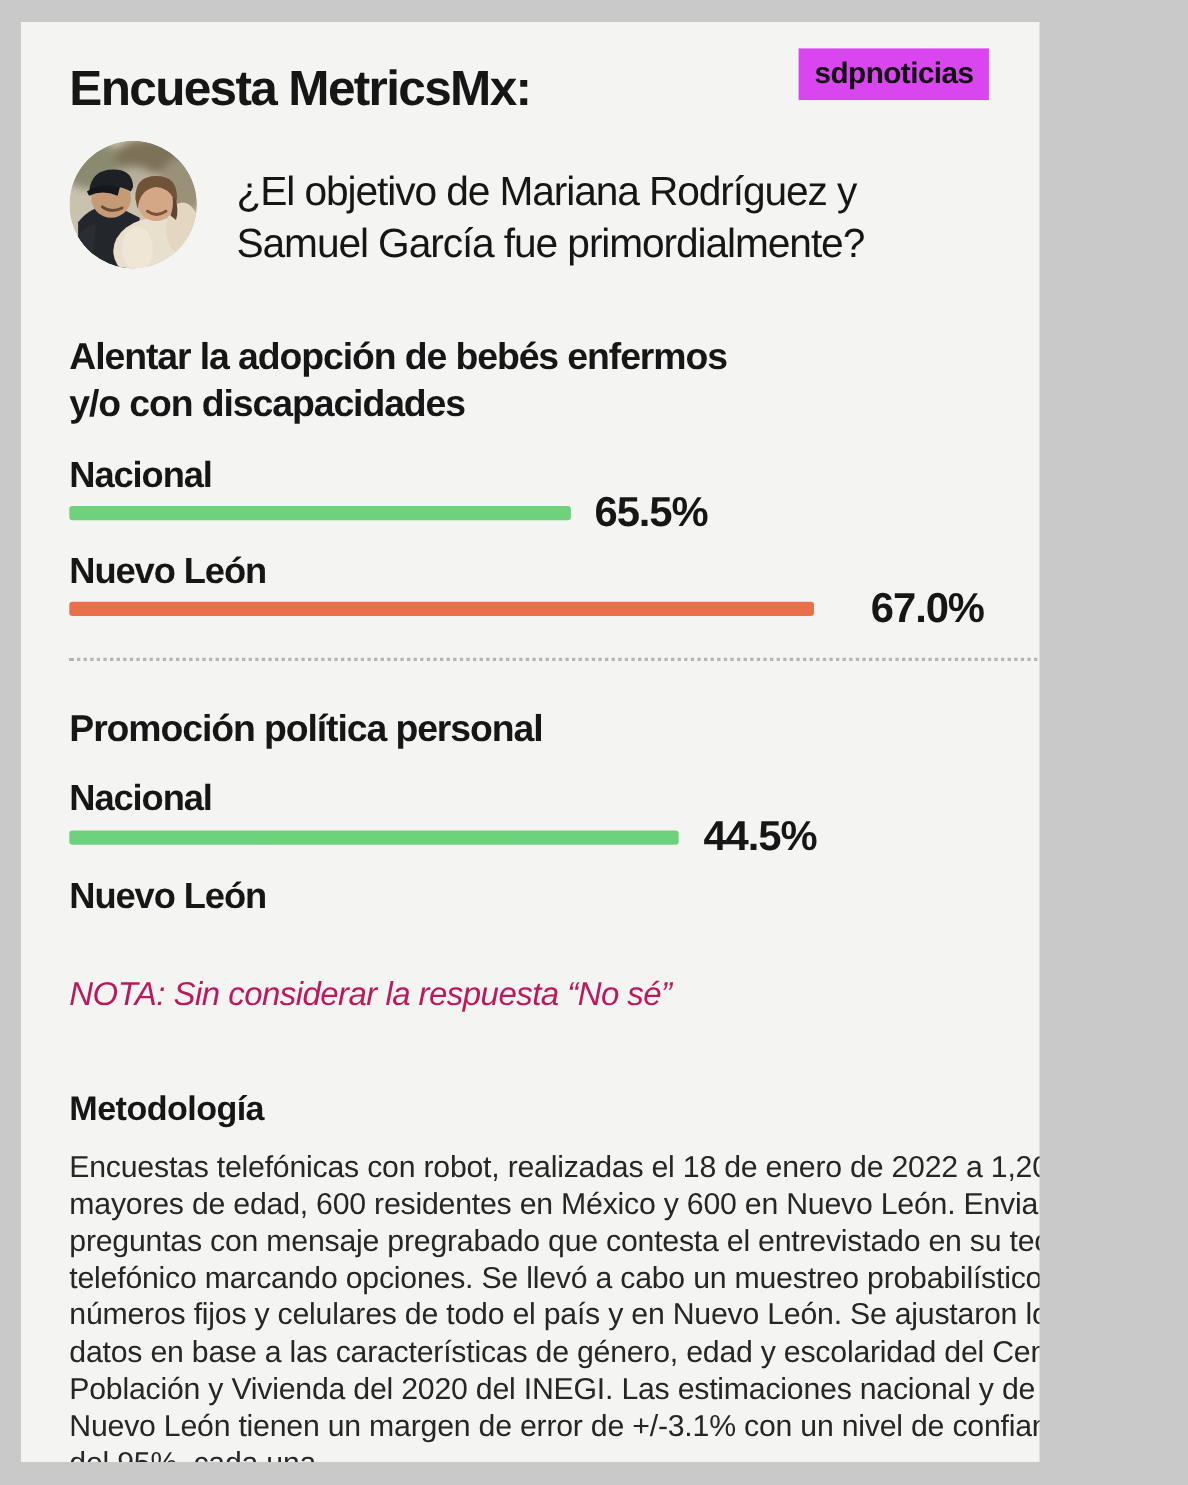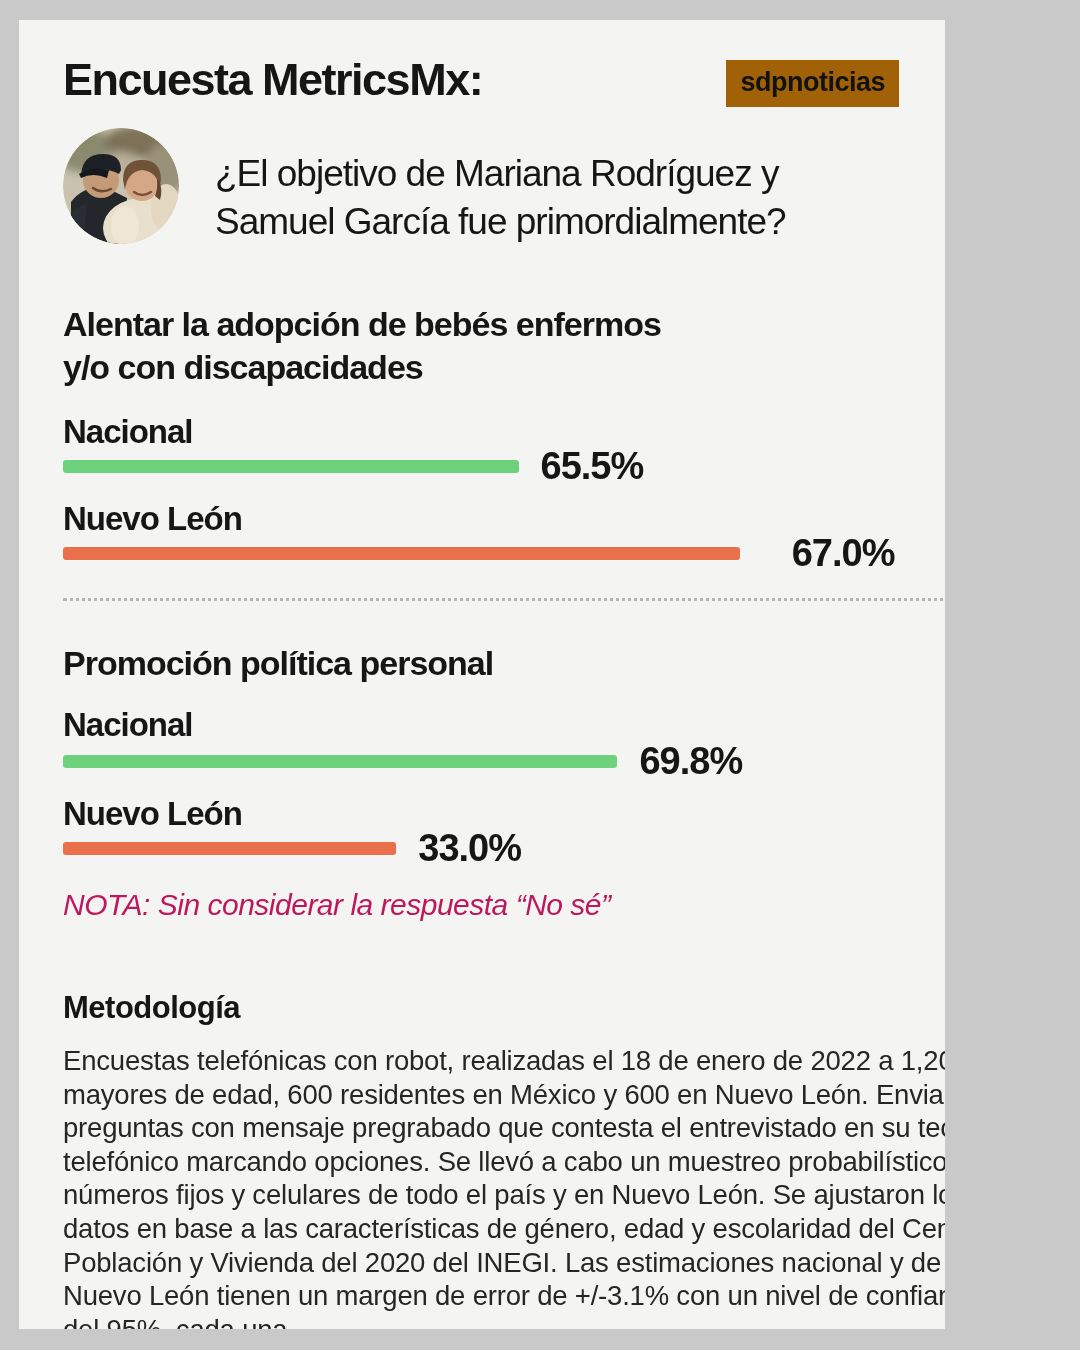--- a/index.html
+++ b/index.html
@@ -28,22 +28,22 @@
       #ececeb 54%, #ececeb 77%,
       #e4e4e3 77%, #e4e4e3 100%);
     pointer-events:none;
   }
   .page-title{
     position:absolute; left:44px; top:34px;
     font-size:45px; font-weight:800; letter-spacing:-1.5px;
     color:#161616;
   }
   .brand-box{
-    position:absolute; right:46px; top:40px;
-    background:#a16207;
+    position:absolute; right:46px; top:24px;
+    background:#d946ef;
     padding:7px 14px 9px 14px;
   }
   .brand-text{
     font-size:27px; font-weight:700; letter-spacing:-0.5px; color:#121212;
   }
   .avatar{
     position:absolute; left:44px; top:108px;
     width:116px; height:116px; border-radius:50%;
     overflow:hidden;
   }
@@ -170,28 +170,24 @@
     <span class="bar-value">67.0%</span>
   </div>
 
   <div class="divider"></div>
 
   <div class="section-title" style="top:622px;">Promoción política personal</div>
 
   <div class="cat-label" style="top:686px;">Nacional</div>
   <div class="bar-row" style="top:721px;">
     <div class="bar" style="width: 554.49px; background: rgb(110, 209, 124);"></div>
-    <span class="bar-value">69.8%</span>
+    <span class="bar-value">44.5%</span>
   </div>
 
   <div class="cat-label" style="top:775px;">Nuevo León</div>
-  <div class="bar-row" style="top:808px;">
-    <div class="bar" style="width: 333.3px; background: rgb(233, 112, 74);"></div>
-    <span class="bar-value">33.0%</span>
-  </div>
 
   <div class="note">NOTA: Sin considerar la respuesta “No sé”</div>
 
   <div class="met-heading">Metodología</div>
   <div class="met-body">Encuestas telefónicas con robot, realizadas el 18 de enero de 2022 a 1,200 mayores de edad, 600 residentes en México y 600 en Nuevo León. Enviando preguntas con mensaje pregrabado que contesta el entrevistado en su teclado telefónico marcando opciones. Se llevó a cabo un muestreo probabilístico de números fijos y celulares de todo el país y en Nuevo León. Se ajustaron los datos en base a las características de género, edad y escolaridad del Censo de Población y Vivienda del 2020 del INEGI. Las estimaciones nacional y de Nuevo León tienen un margen de error de +/-3.1% con un nivel de confianza del 95%, cada una.</div>
 
   <div class="fold"></div>
 </div>
 
 </body></html>

